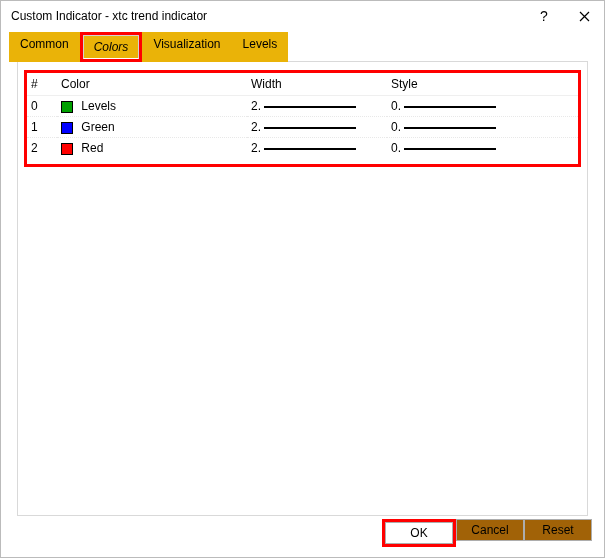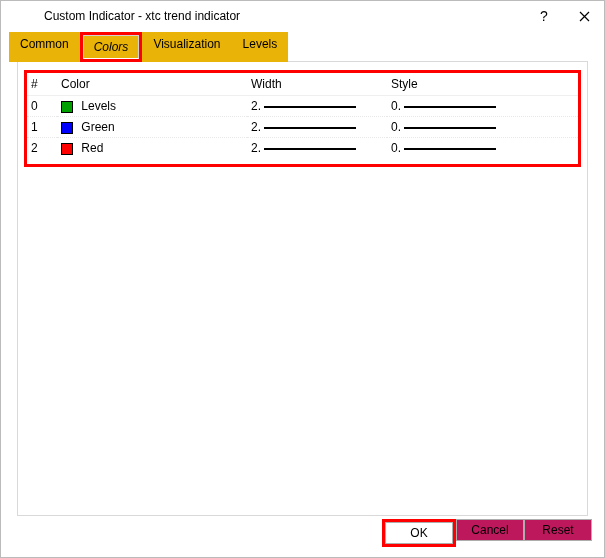--- a/index.html
+++ b/index.html
@@ -1,37 +1,37 @@
 <!DOCTYPE html>
 <html><head>
 <meta charset="utf-8">
 <style>
   * { box-sizing: border-box; font-family: "Segoe UI", Tahoma, sans-serif; font-size: 12px; }
   body { margin: 0; background: #fff; width: 605px; height: 558px; border: 1px solid #bbb; position: relative; }
-  .titlebar { display: flex; align-items: center; height: 30px; padding-left: 10px; color: #000; margin-left: 33px; }
+  .titlebar { display: flex; align-items: center; height: 30px; padding-left: 10px; color: #000; }
   .titlebar .title { flex: 1; }
   .titlebar .winbtns { display: flex; }
   .titlebar .winbtn { width: 40px; height: 30px; display: flex; align-items: center; justify-content: center; font-size: 14px; cursor: default; }
   .tabs-wrap { padding: 0 8px; }
   .tabs { display: flex; position: relative; top: 1px; }
   .tab { padding: 4px 10px; border: 1px solid transparent; border-bottom: none; cursor: default; background: #eab308; }
   .tab.active { border-color: #d2d2d2; border-bottom: 1px solid #fff; }
   .tab-highlight { border: 3px solid #ff0000; padding: 0; font-style: italic; }
   .panel { margin: 0 8px 8px 8px; border: 1px solid #d9d9d9; height: 455px; padding: 8px 6px; }
   .red-box { border: 3px solid #ff0000; padding-bottom: 6px; }
   .tbl { width: 100%; border-collapse: collapse; }
   .tbl th { text-align: left; font-weight: normal; padding: 4px 4px; border-bottom: 1px solid #efefef; }
   .tbl td { padding: 3px 4px; border-top: 1px dotted #e8e8e8; }
   .c-idx { width: 30px; text-align:left; padding-left:8px;}
   .c-color { width: 190px; }
   .c-width { width: 140px; }
   .swatch { display: inline-block; width: 12px; height: 12px; border: 1px solid #000; vertical-align: middle; margin-right: 5px; }
   .line-sample { display: inline-block; width: 92px; border-top: 2px solid #000; vertical-align: middle; }
   .footer { position: absolute; bottom: 10px; right: 12px; display: flex; }
-  .btn { min-width: 68px; height: 22px; border: 1px solid #adadad; background: #be185d; display: flex; align-items: center; justify-content: center; cursor: default; }
+  .btn { min-width: 68px; height: 22px; border: 1px solid #adadad; background: #a16207; display: flex; align-items: center; justify-content: center; cursor: default; }
   .btn-ok-wrap { border: 3px solid #ff0000; }
   .btn-ok-wrap .btn { background: #fff; }
 </style>
 </head>
 <body>
 
 <div class="titlebar">
   <span class="title">Custom Indicator - xtc trend indicator</span>
   <div class="winbtns">
     <div class="winbtn">?</div>

